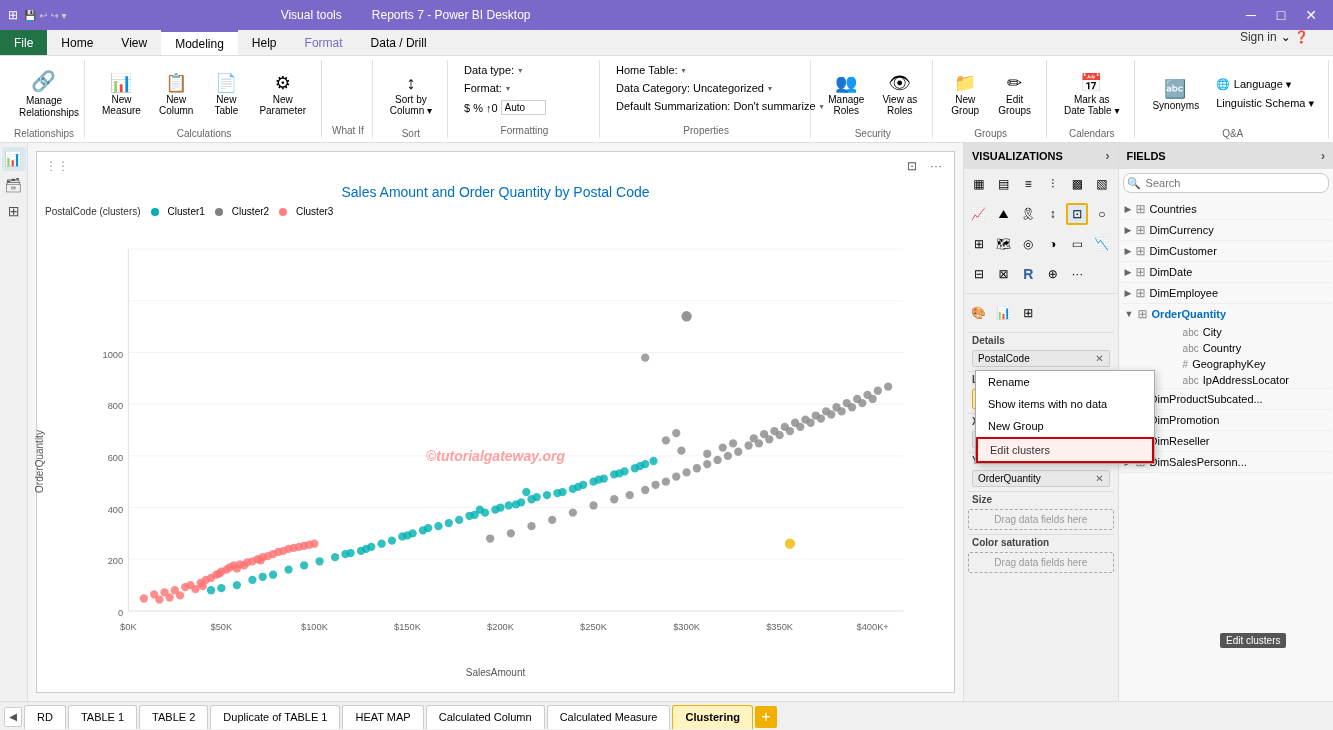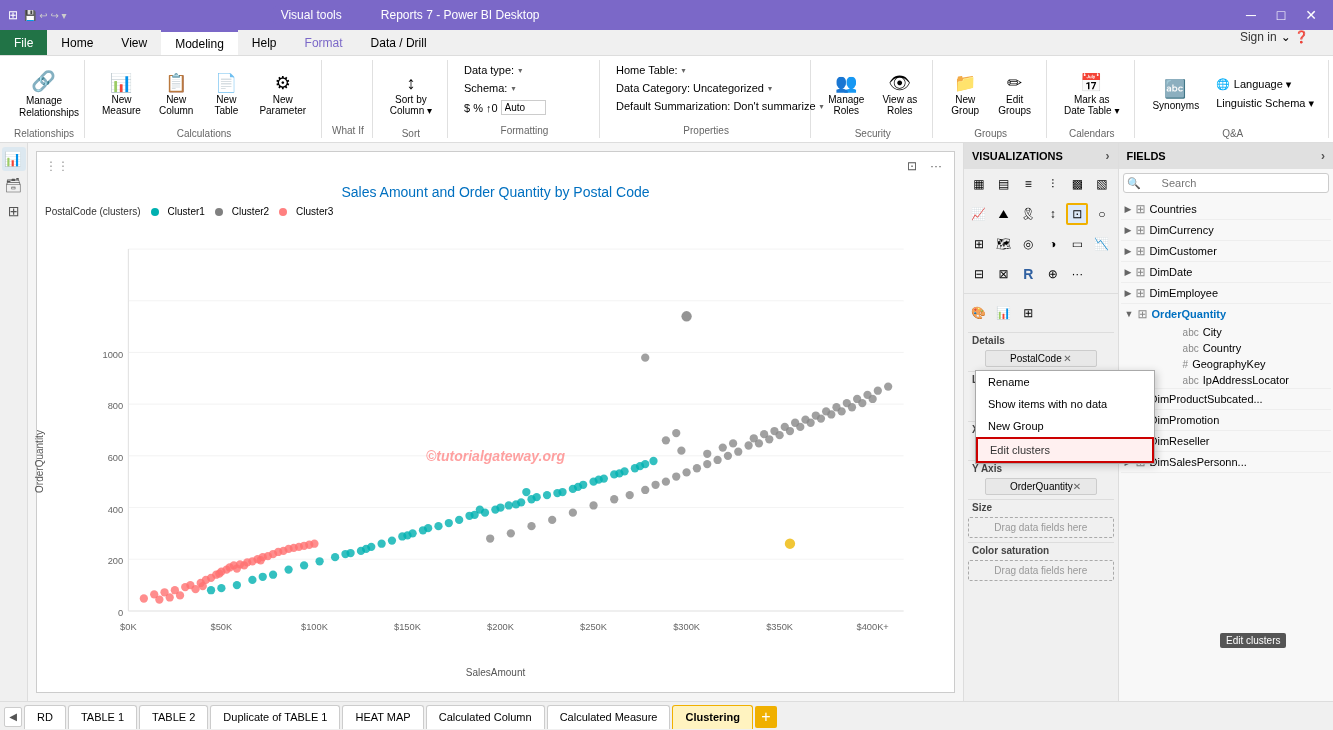--- a/index.html
+++ b/index.html
@@ -66,29 +66,29 @@
     .viz-panel { width: 155px; background: #f0f0f0; border-right: 1px solid #ddd; overflow-y: auto; }
     .panel-header { background: #e0e0e0; padding: 6px 8px; font-size: 11px; font-weight: bold; display: flex; justify-content: space-between; align-items: center; }
     .panel-expand { cursor: pointer; font-size: 12px; color: #555; }
 
     .viz-grid { display: grid; grid-template-columns: repeat(6, 1fr); gap: 2px; padding: 4px; }
     .viz-icon { width: 22px; height: 22px; display: flex; align-items: center; justify-content: center; cursor: pointer; border-radius: 2px; font-size: 12px; border: 1px solid transparent; }
 
     .viz-fields { padding: 4px; }
     .field-section { margin-bottom: 4px; }
     .field-label { font-size: 10px; color: #444; font-weight: bold; padding: 2px 4px; border-top: 1px solid #ddd; }
-    .field-item { background: #e8e8e8; border: 1px solid #ccc; border-radius: 2px; padding: 2px 24px; font-size: 10px; display: flex; align-items: center; justify-content: space-between; margin: 2px 17px; position: relative; }
+    .field-item { background: #e8e8e8; border: 1px solid #ccc; border-radius: 2px; padding: 2px 5px; font-size: 10px; display: flex; align-items: center; justify-content: space-between; margin: 2px 4px; position: relative; }
     .field-item.highlighted { background: #fff3c0; border-color: #f0b000; }
     .field-x-btn { cursor: pointer; color: #666; font-size: 10px; }
     .drag-area { border: 1px dashed #aaa; border-radius: 2px; padding: 4px 6px; font-size: 10px; color: #999; margin: 2px 0; text-align: center; }
 
     
     .fields-panel { width: 215px; background: #f8f8f8; overflow-y: auto; }
     .fields-search { margin: 4px; position: relative; }
-    .fields-search input { width: 100%; padding: 3px 6px 3px 38px; border: 1px solid #ccc; border-radius: 3px; font-size: 11px; }
+    .fields-search input { width: 100%; padding: 3px 6px 3px 22px; border: 1px solid #ccc; border-radius: 8px; font-size: 11px; }
     .fields-search-icon { position: absolute; left: 5px; top: 50%; transform: translateY(-50%); color: #888; font-size: 11px; }
 
     .field-tree { padding: 2px; }
     .field-group { border-bottom: 1px solid #eee; }
     .field-group-header { display: flex; align-items: center; gap: 4px; padding: 3px 4px; cursor: pointer; font-size: 11px; }
     .field-group-expand { font-size: 9px; color: #666; }
     .field-group-icon { font-size: 12px; color: #888; }
     .field-group-name { flex: 1; }
     .field-group-name.active { color: #0070c0; font-weight: bold; }
     .field-children { padding-left: 20px; }
@@ -114,21 +114,21 @@
     .tooltip-box { position: absolute; background: #555; color: white; font-size: 10px; padding: 2px 6px; border-radius: 2px; white-space: nowrap; }
   </style>
 </head>
 <body>
 
 <div class="title-bar">
   <div class="title-bar-left">
     <span>⊞</span>
     <span style="font-size:10px;color:#ccc">💾 ↩ ↪ ▾</span>
     <span style="background:#7b68c8;padding:2px 8px;border-radius:3px;margin-left:200px;font-size:12px;">Visual tools</span>
-    <span style="margin-left:25px;">Reports 7 - Power BI Desktop</span>
+    <span style="margin-left:16px;">Reports 7 - Power BI Desktop</span>
   </div>
   <div class="title-bar-controls">
     <button class="title-bar-btn">─</button>
     <button class="title-bar-btn">□</button>
     <button class="title-bar-btn close">✕</button>
   </div>
 </div>
 
 <div class="ribbon">
   <div class="ribbon-tabs">
@@ -195,21 +195,21 @@
       <div class="ribbon-group-label">Sort</div>
     </div>
 
     <div class="ribbon-group" style="min-width:150px">
       <div class="ribbon-group-items" style="flex-direction:column;align-items:flex-start;gap:2px">
         <div class="ribbon-small-btn">
           <span>Data type:</span>
           <span class="arrow">▾</span>
         </div>
         <div class="ribbon-small-btn">
-          <span>Schema:</span>
+          <span>Format:</span>
           <span class="arrow">▾</span>
         </div>
         <div style="display:flex;align-items:center;gap:3px;padding:2px 6px;font-size:11px">
           <span style="cursor:pointer">$</span>
           <span style="cursor:pointer">%</span>
           <span style="cursor:pointer">↑0</span>
           <input style="width: 45px; font-size: 10px; border: 1px solid rgb(204, 204, 204); padding: 1px 3px;" value="Auto">
         </div>
       </div>
       <div class="ribbon-group-label">Formatting</div>

